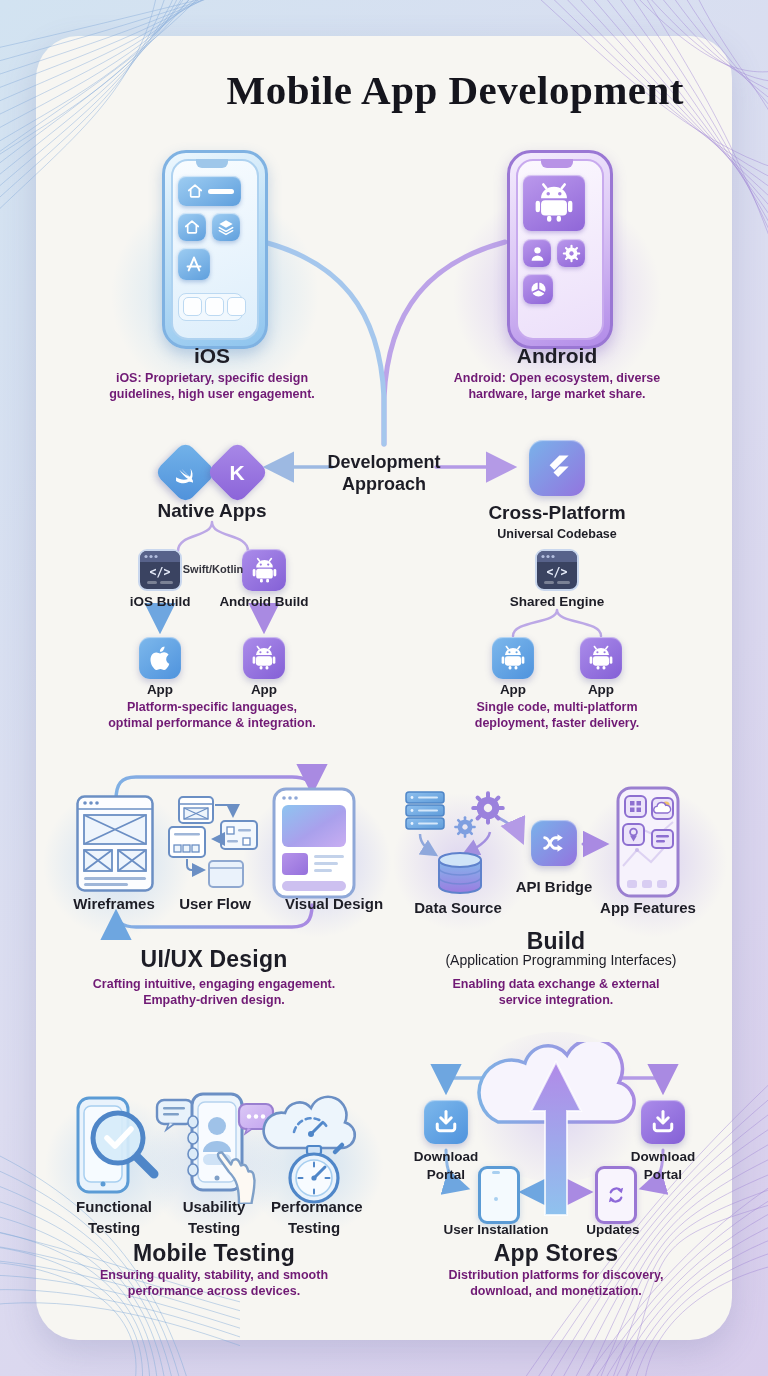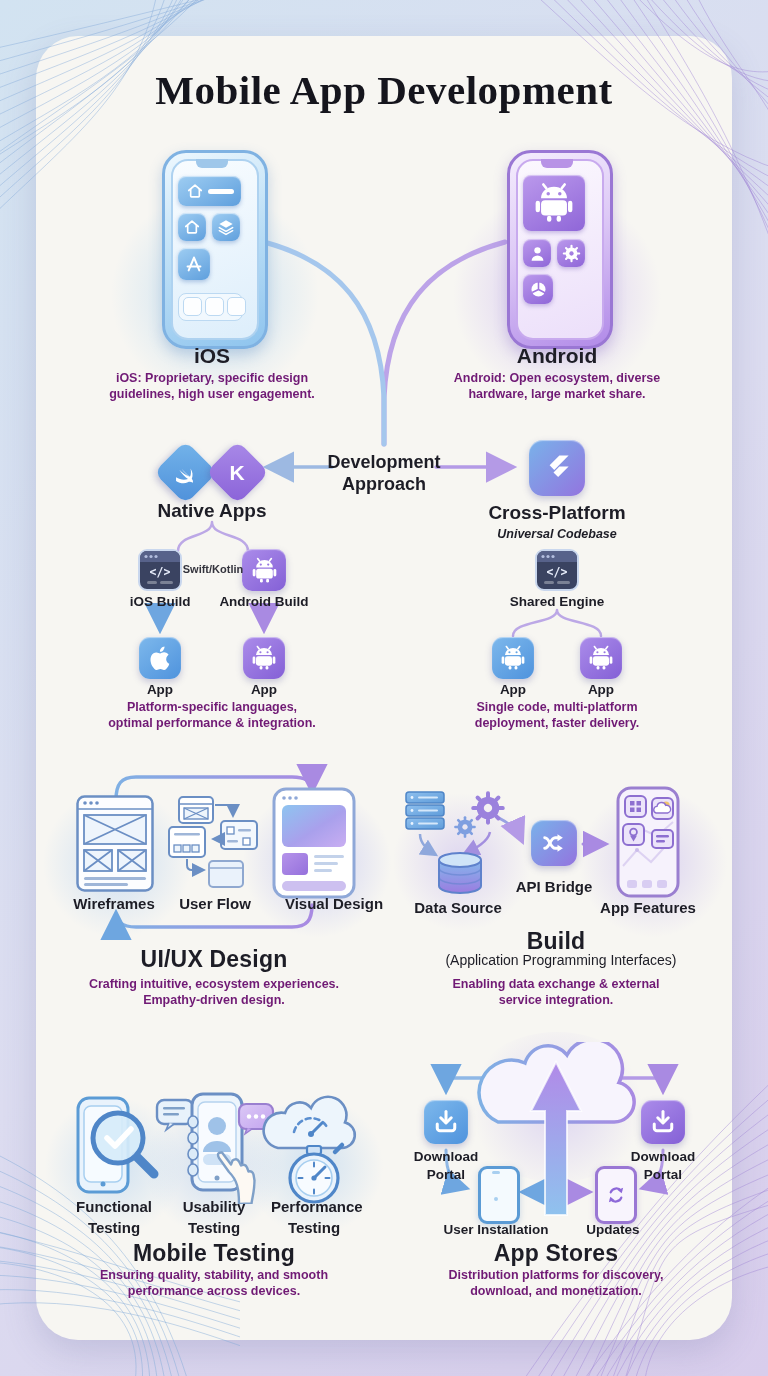--- a/index.html
+++ b/index.html
@@ -14,21 +14,21 @@
   #wires{left:0;top:0;width:768px;height:1376px;z-index:4;pointer-events:none;}
   .ic{z-index:5;}
   .t{position:absolute;text-align:center;color:#1d1d26;z-index:7;}
   .title{font-family:"Liberation Serif",serif;font-size:41px;font-weight:700;letter-spacing:.5px;color:#15151d;}
   .plabel{font-weight:700;font-size:21px;}
   .head{font-weight:700;font-size:23px;letter-spacing:.2px;}
   .subhead{font-weight:400;font-size:14px;color:#1d1d26;}
   .lbl{font-weight:700;font-size:13.5px;}
   .ilabel{font-weight:700;font-size:15px;line-height:21px;}
   .desc{font-weight:700;font-size:12.5px;line-height:15.5px;color:#701a75;}
-  .slbl{font-weight:700;font-size:12.5px;font-style:italic;}
+  .slbl{font-weight:700;font-size:12.5px;}
   .tiny{font-weight:600;font-size:11px;color:#33333c;}
   .aplabel{font-weight:600;font-size:18px;line-height:22px;}
   .tile{position:absolute;border-radius:8px;display:flex;align-items:center;justify-content:center;}
   .tile.blue{background:linear-gradient(150deg,#9ecdf2 0%,#5f9fdd 100%);box-shadow:0 2px 4px rgba(60,110,180,.35), inset 0 1px 1px rgba(255,255,255,.6);}
   .tile.purp{background:linear-gradient(150deg,#bb99ec 0%,#8f66d8 100%);box-shadow:0 2px 4px rgba(110,80,180,.35), inset 0 1px 1px rgba(255,255,255,.5);}
   .phone{position:absolute;border-radius:24px;}
   .sq{position:absolute;border-radius:11px;display:flex;align-items:center;justify-content:center;box-shadow:0 3px 7px rgba(90,90,160,.3), inset 0 1px 1px rgba(255,255,255,.5);}
   .grad-b{background:linear-gradient(140deg,#7db8ec 0%,#4f93dd 100%);}
   .grad-p{background:linear-gradient(140deg,#ab8cea 0%,#8460d6 100%);}
   .grad-bp{background:linear-gradient(135deg,#79b2ea 0%,#9374df 100%);}
@@ -210,21 +210,21 @@
     <path d="M583,844 H605" stroke="#ab90e4" stroke-width="3" marker-end="url(#arrP)"></path>
     <path d="M500,1078 H453 Q446,1078 446,1085 V1090" stroke="#8fb8e6" stroke-width="3.5" marker-end="url(#arrB)"></path>
     <path d="M612,1078 H656 Q663,1078 663,1085 V1090" stroke="#b49ae6" stroke-width="3.5" marker-end="url(#arrP)"></path>
     <path d="M446,1150 C446,1174 452,1184 466,1188" stroke="#8fb8e6" stroke-width="3" marker-end="url(#arrB)"></path>
     <path d="M543,1192 H523" stroke="#6fa8e2" stroke-width="3" marker-end="url(#arrB)"></path>
     <path d="M569,1192 H589" stroke="#a78ade" stroke-width="3" marker-end="url(#arrP)"></path>
     <path d="M663,1150 C663,1174 657,1184 643,1188" stroke="#b49ae6" stroke-width="3" marker-end="url(#arrP)"></path>
   </g>
 </svg>
 
-<div class="t title" style="left:84px;top:66px;width:600px;">Mobile App Development</div>
+<div class="t title" style="left:84px;top:66px;width:600px;text-align:right;">Mobile App Development</div>
 
 <div class="abs ic phone" style="left:162px;top:150px;width:100px;height:193px;background:linear-gradient(155deg,#eef8fe 0%,#bfe0f6 45%,#8ec4ee 100%);border:3px solid #7fb2e2;box-shadow:0 6px 14px rgba(80,130,190,.3);">
   <div class="abs" style="left:6px;top:6px;right:6px;bottom:6px;border-radius:17px;background:linear-gradient(160deg,#f8fcff,#ddeefb);border:2px solid #aed2f0;"></div>
   <div class="abs" style="left:31px;top:6px;width:32px;height:9px;background:#9fc7ea;border-radius:0 0 6px 6px;"></div>
   <div class="tile blue" style="left:13px;top:23px;width:63px;height:30px;">
     <svg width="20" height="20" viewBox="0 0 24 24" style="margin-right:3px">
         <use href="#sym-house"></use>
       </svg>
     <div style="width:26px;height:5px;border-radius:3px;background:#fff;"></div>
   </div>
@@ -435,21 +435,21 @@
   <rect x="42" y="75" width="24" height="3" rx="1.5" fill="#c3d2ea"></rect>
   <rect x="42" y="82" width="18" height="3" rx="1.5" fill="#c3d2ea"></rect>
   <rect x="10" y="94" width="64" height="10" rx="5" fill="#cdc0f0"></rect>
 </svg>
 
 <div class="t ilabel" style="left:64px;top:893px;width:100px;">Wireframes</div>
 <div class="t ilabel" style="left:168px;top:893px;width:94px;">User Flow</div>
 <div class="t ilabel" style="left:263px;top:893px;width:102px;margin-left:20px;">Visual Design</div>
 <div class="t head" style="left:94px;top:946px;width:240px;">UI/UX Design</div>
 <div class="t desc" style="left:74px;top:977px;width:280px;">
-  <div>Crafting intuitive, ecosystem experiences.</div>
+  <div>Crafting intuitive, engaging engagement.</div>
     <div>Empathy-driven design.</div>
 </div>
 
 <svg class="abs ic" style="left:404px;top:788px" width="118" height="110" viewBox="0 0 118 110">
   <defs>
     <linearGradient id="srv" x1="0" y1="0" x2="1" y2="1">
         <stop offset="0" stop-color="#8fc0ee"></stop>
         <stop offset="1" stop-color="#5f9cda"></stop>
       </linearGradient>
     <linearGradient id="cyl" x1="0" y1="0" x2="0" y2="1">

